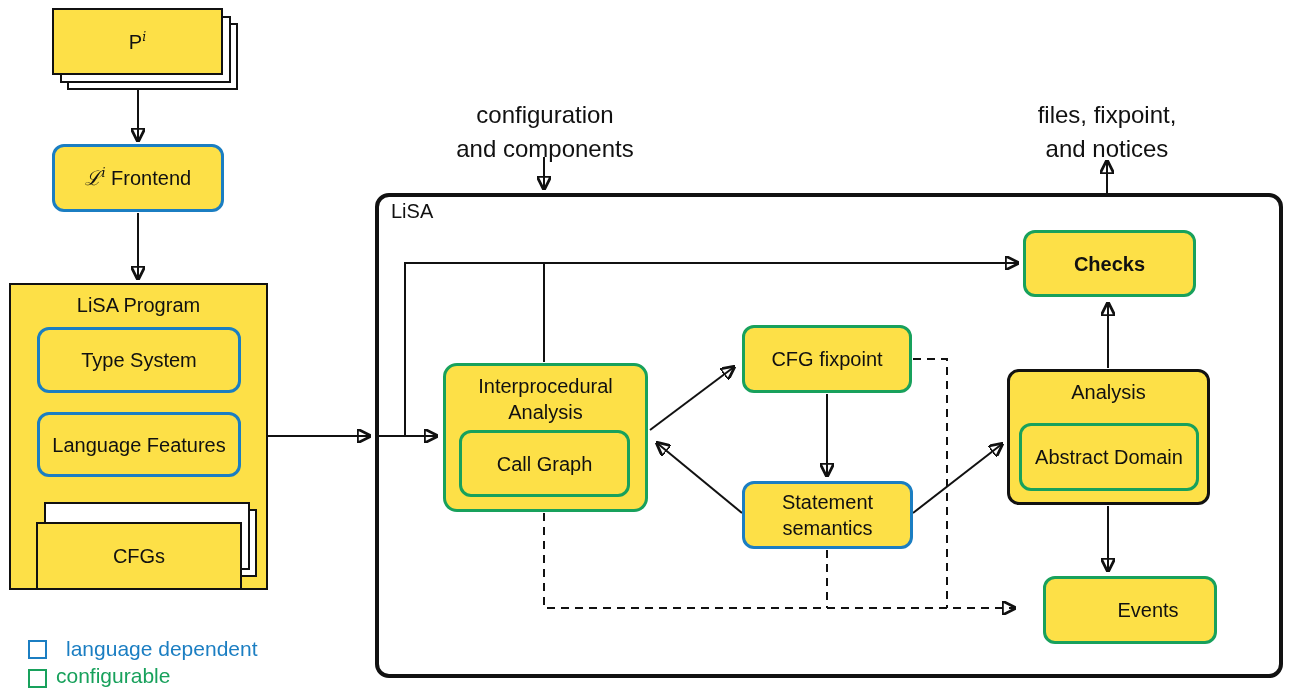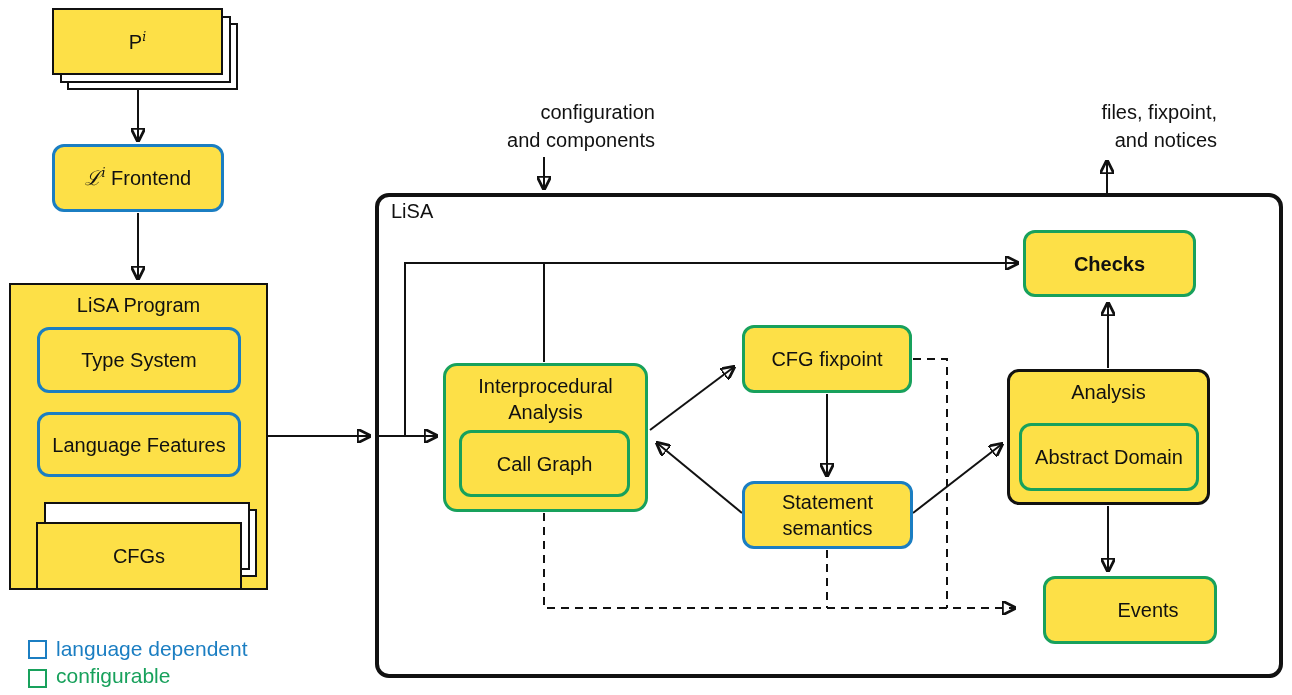--- a/index.html
+++ b/index.html
@@ -16,21 +16,21 @@
     text-align:center;font-size:20px;line-height:1.3;
   }
   .rounded{border-radius:12px;}
   .big-rounded{border-radius:14px;}
   .blue{border:3px solid var(--blue);}
   .green{border:3px solid var(--green);}
   .black3{border:3px solid var(--ink);}
   .thick{border:4px solid var(--ink);}
   .top-title{align-items:flex-start;padding-top:7px;}
   .stack-sheet{position:absolute;background:#fff;border:2.5px solid var(--ink);box-sizing:border-box;}
-  .float-label{position:absolute;text-align:right;font-size:20px;line-height:1.4;}
+  .float-label{position:absolute;text-align:center;font-size:24px;line-height:1.4;}
   .corner-label{position:absolute;font-size:20px;}
   .legend-row{position:absolute;display:flex;align-items:center;font-size:21px;}
   .legend-swatch{display:inline-block;width:15px;height:15px;border:2px solid;margin-right:9px;background:#fff;box-sizing:content-box;}
   sup.math{font-size:0.62em;font-style:italic;font-family:"DejaVu Serif",serif;vertical-align:super;line-height:0;}
   .scriptL{font-family:"DejaVu Serif",serif;font-style:italic;}
   .gap{margin-left:0.28em;}
 </style>
 </head>
 <body>
 
@@ -125,21 +125,21 @@
   </div>
 
   <div class="box rounded green" style="left:1023px;top:230px;width:173px;height:67px;font-weight:bold;">
     <span>Checks</span>
   </div>
 
   <div class="box rounded green" style="left:1043px;top:576px;width:174px;height:68px;padding-left:36px;">
     <span>Events</span>
   </div>
 
-  <div class="legend-row" style="left:28px;top:637px;">
+  <div class="legend-row" style="left:28px;top:637px;gap:10px;">
     <span class="legend-swatch" style="border-color: rgb(27, 126, 194);"></span>
     <span style="color: rgb(27, 126, 194);">language dependent</span>
   </div>
   <div class="legend-row" style="left:28px;top:664px;align-items:flex-end;">
     <span class="legend-swatch" style="border-color: rgb(24, 161, 92);"></span>
     <span style="color: rgb(24, 161, 92);">configurable</span>
   </div>
 
 </div>
 

